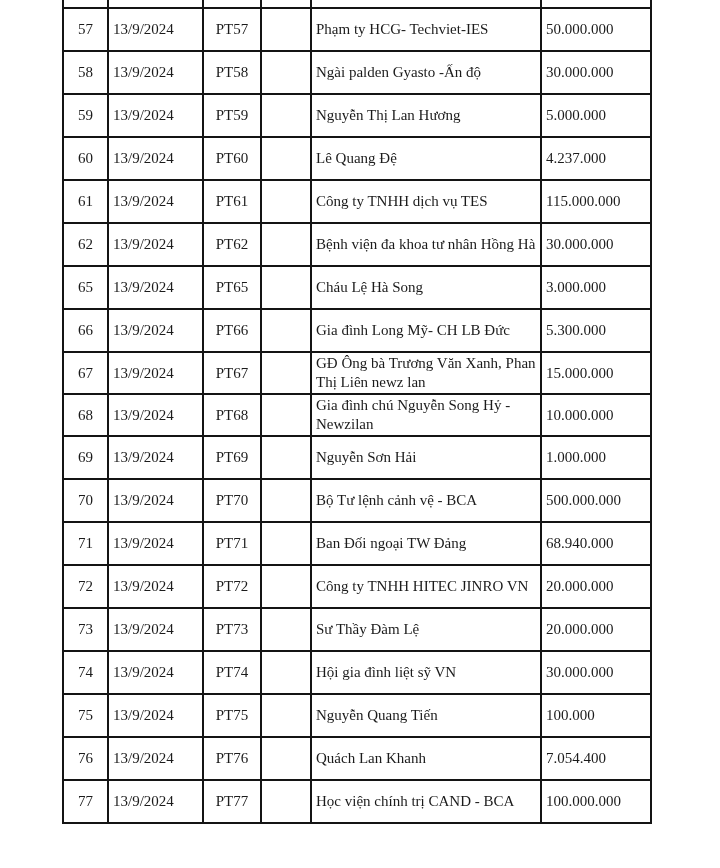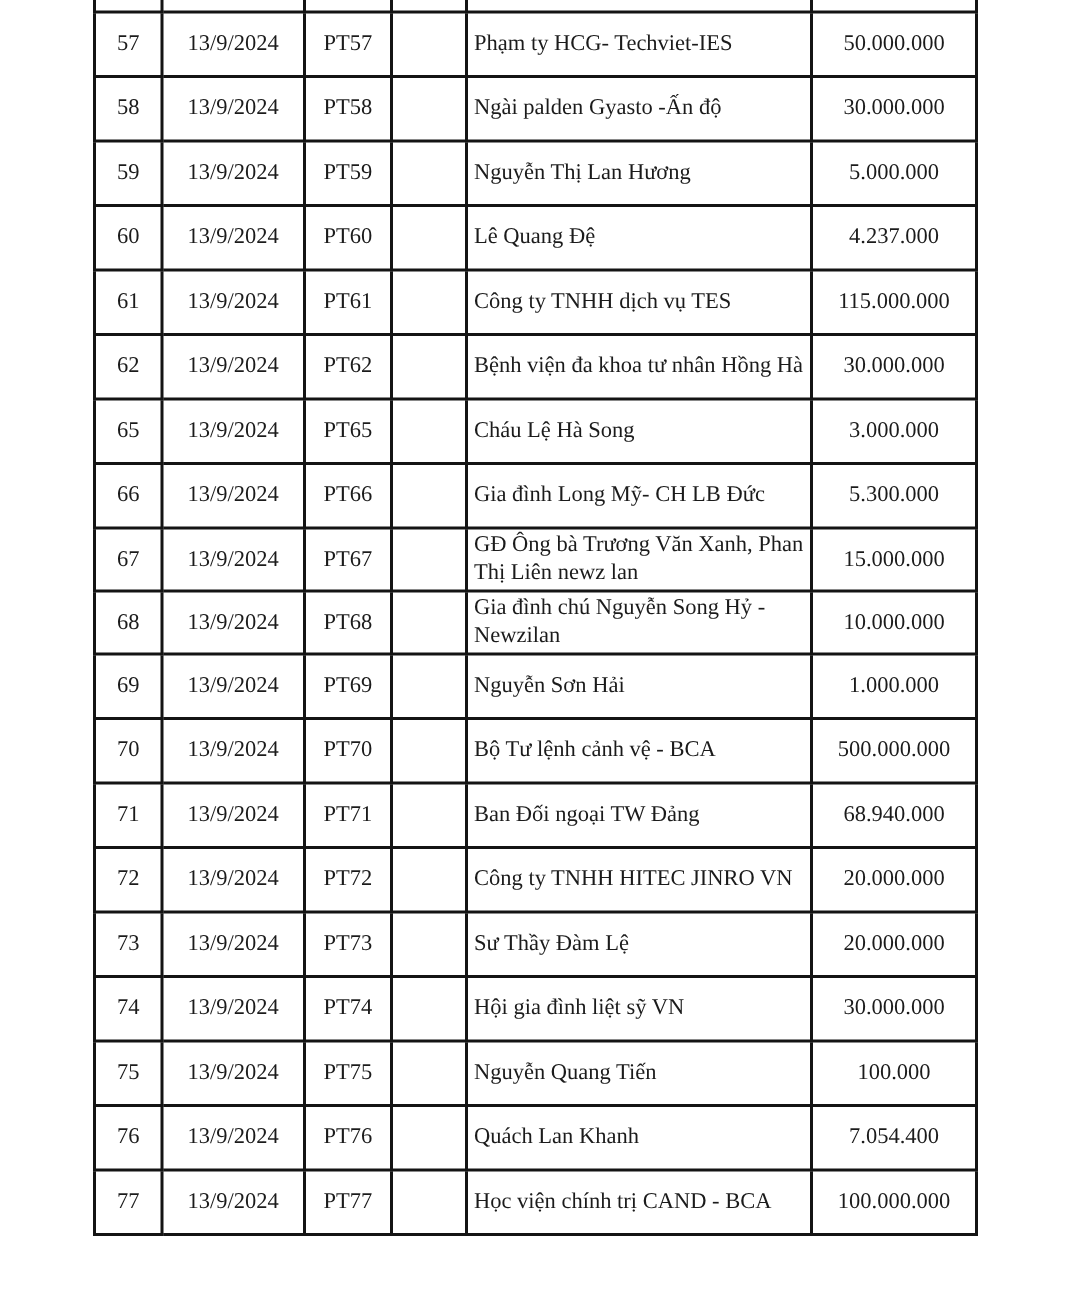--- a/index.html
+++ b/index.html
@@ -45,25 +45,25 @@
   tbody tr td { height: 39px; }
   tbody tr:nth-child(10) td { height: 25px; } 
   tbody tr:nth-child(11) td { height: 31px; } 
   td.c-no {
     text-align: center;
     vertical-align: bottom;
     font-size: 17px;
     line-height: 1;
     padding-bottom: 1px;
   }
-  td.c-date   { text-align: center; }
+  td.c-date   { }
   td.c-receipt{ text-align: center; border-radius: 19px; }
   td.c-blank  { }
   td.c-donor  { text-align: left;  padding-left: 5px; }
-  td.c-amount { text-align: center; padding-right: 5px; }
+  td.c-amount { text-align: left; padding-right: 5px; }
 </style>
 </head>
 <body>
 
 <div class="page">
   <table class="donations">
     <colgroup>
       <col style="width:45px">
       <col style="width:95px">
       <col style="width:58px">

